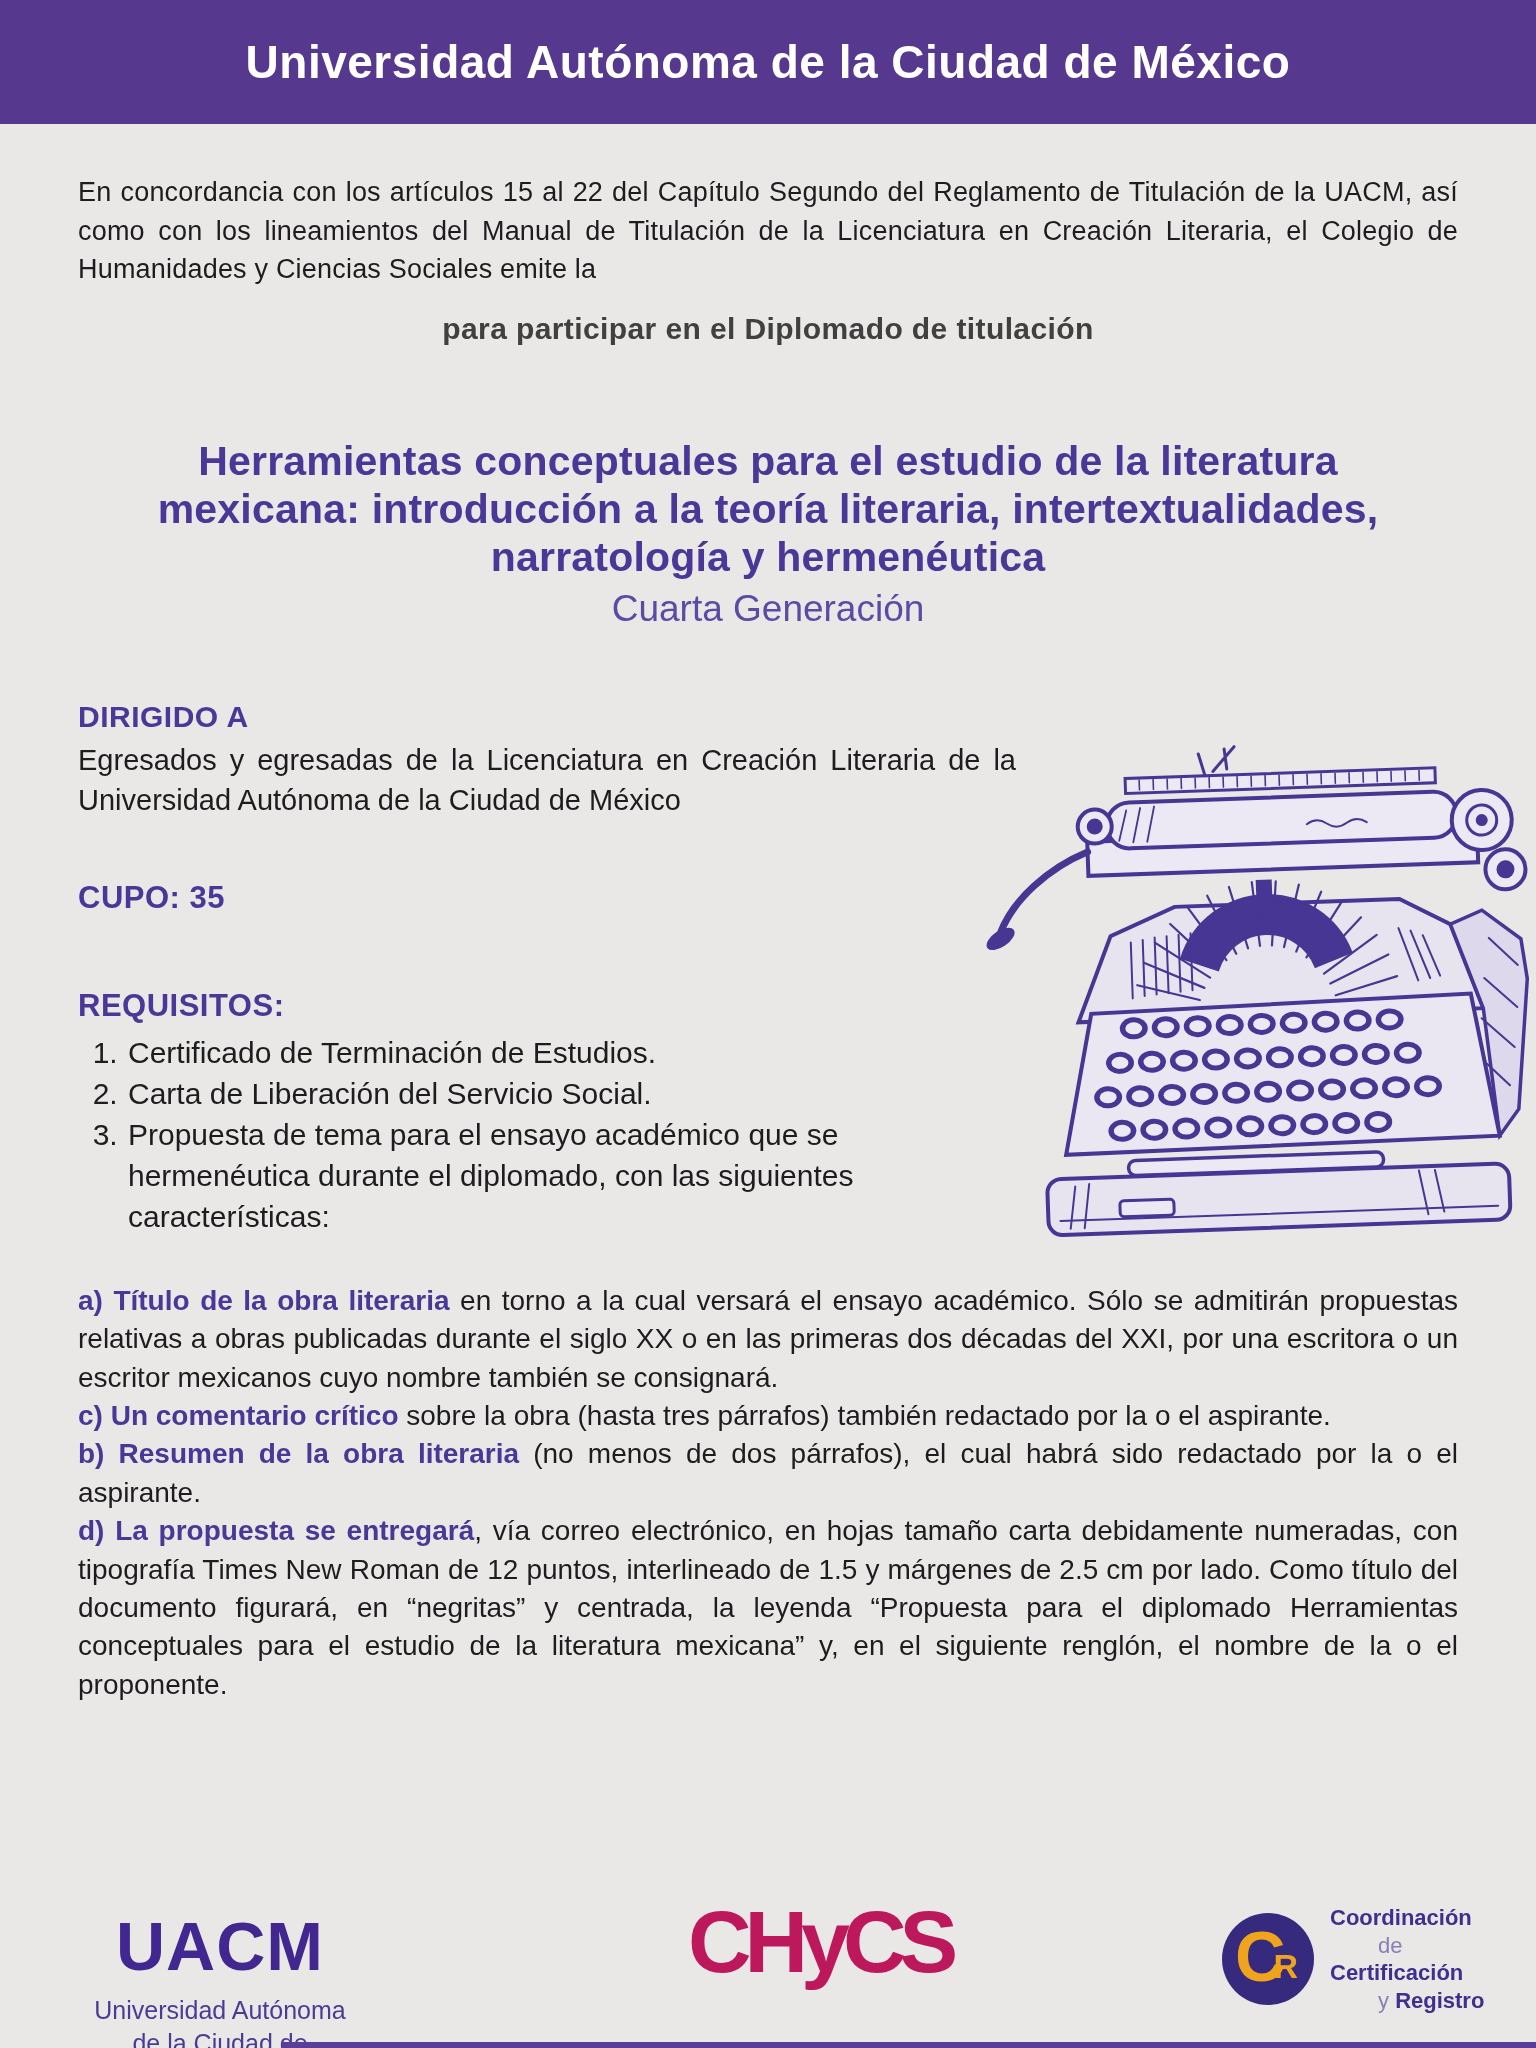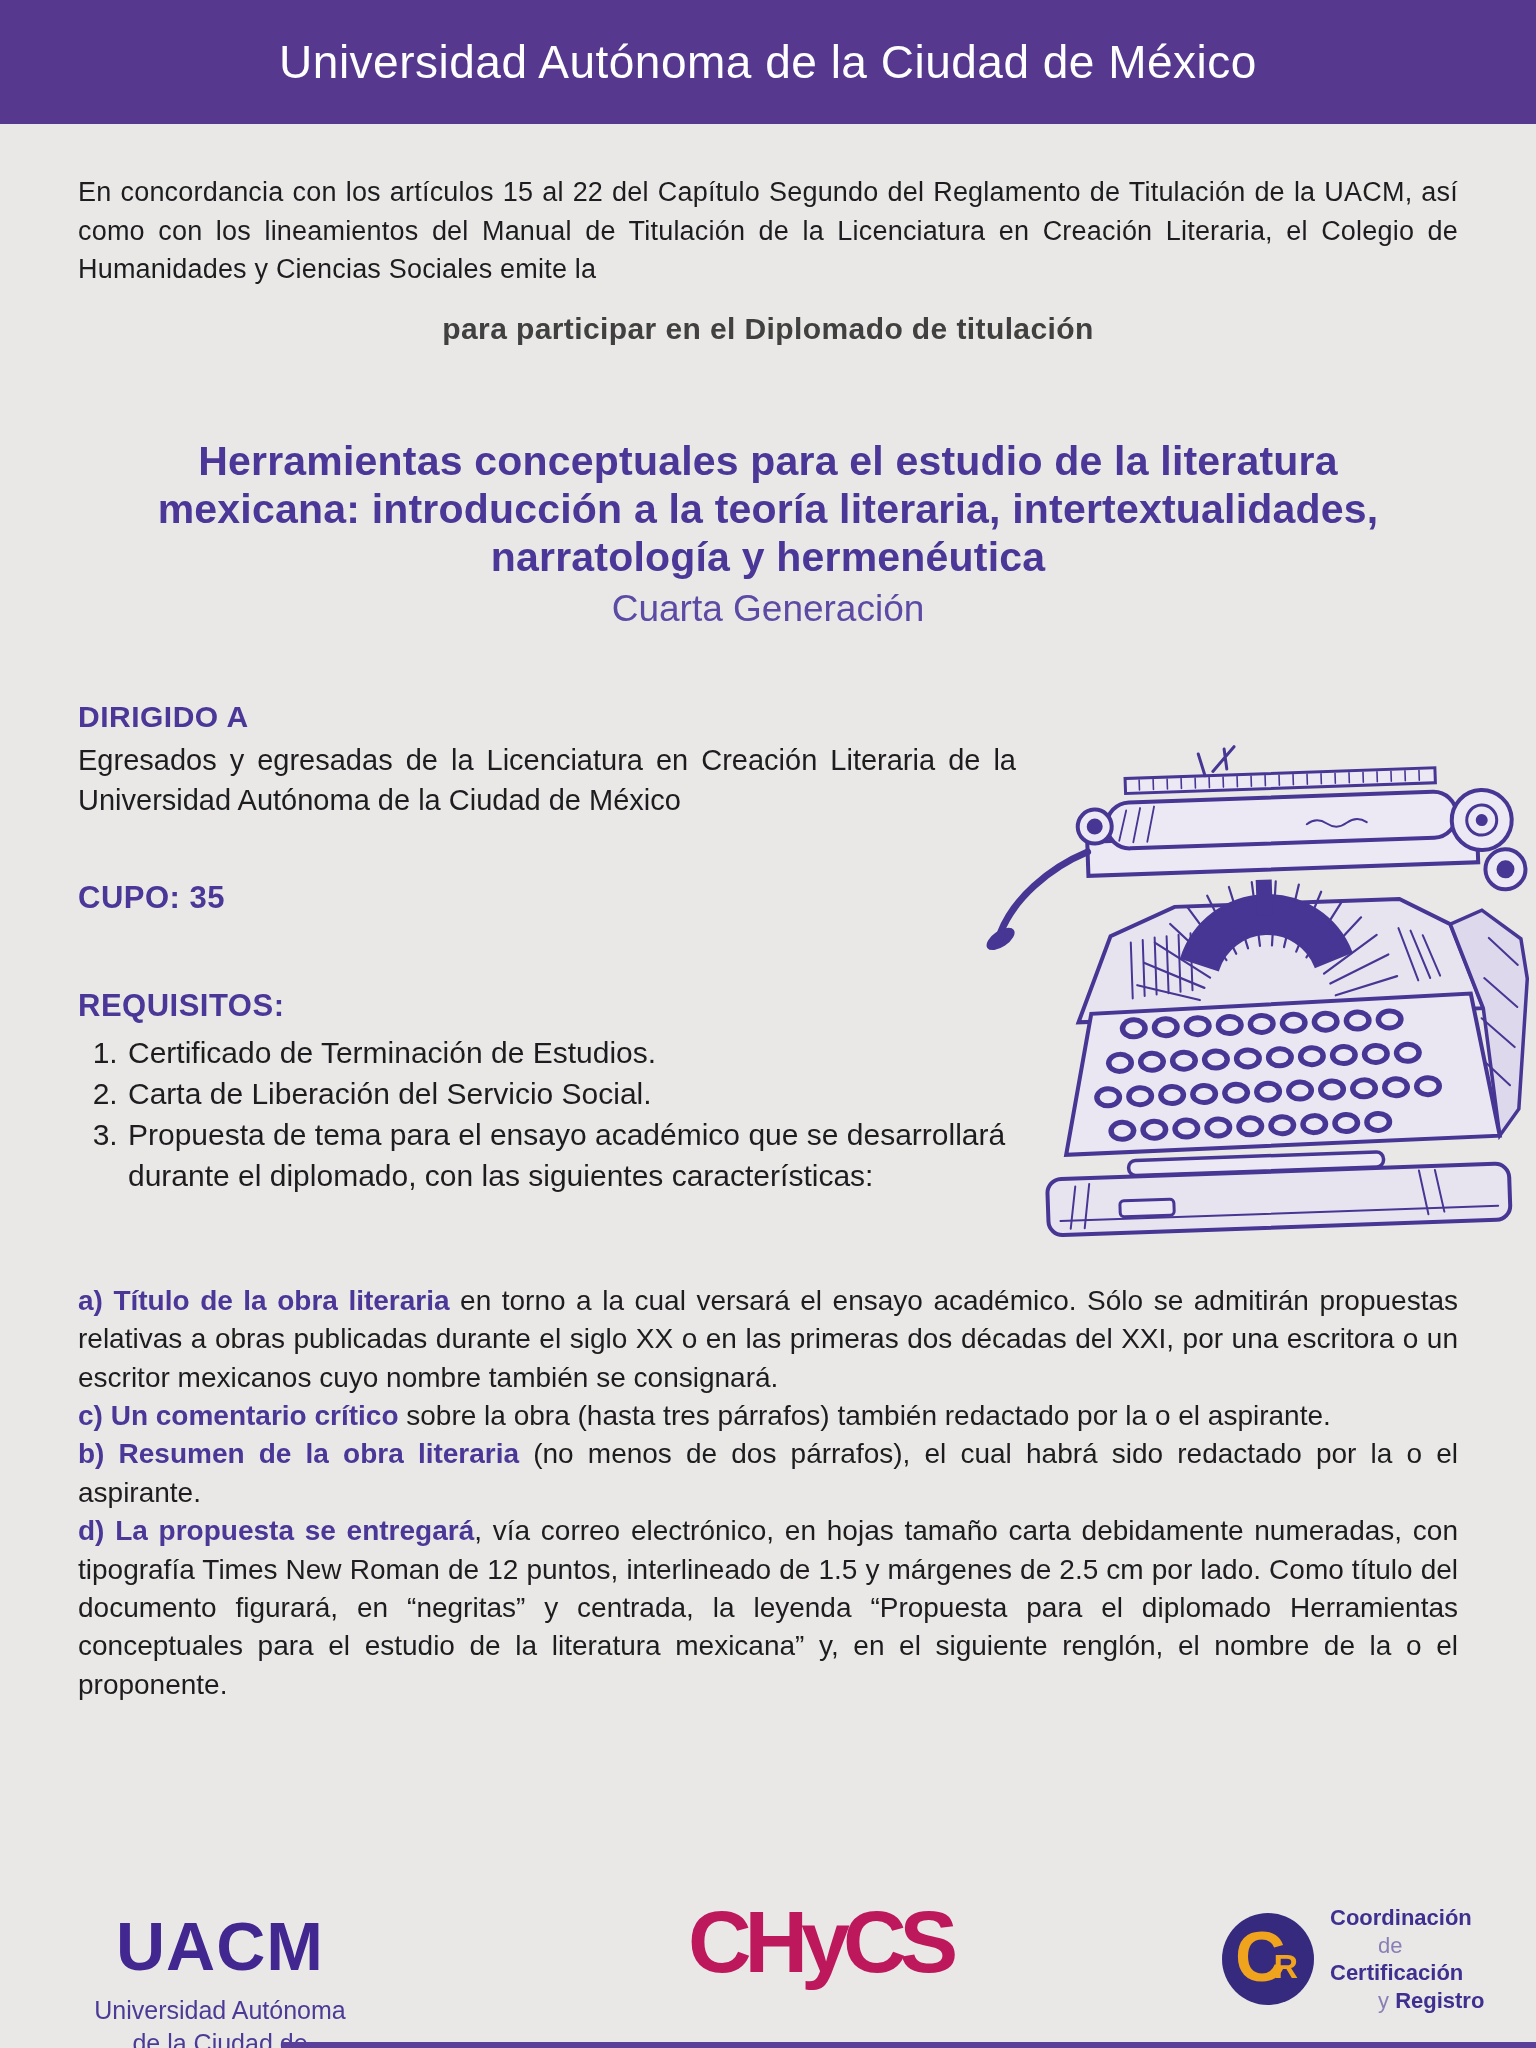--- a/index.html
+++ b/index.html
@@ -9,21 +9,21 @@
     font-family:"Liberation Sans",sans-serif;
     color:#1d1d1f;
   }
   .abs{position:absolute;}
   
   .header{
     position:absolute;top:0;left:0;width:1536px;height:124px;
     background:#56398f;display:flex;align-items:center;justify-content:center;
   }
   .header h1{
-    margin:0;color:#ffffff;font-size:46px;font-weight:normal;letter-spacing:.5px;text-align:right;
+    margin:0;color:#ffffff;font-size:46px;font-weight:bold;letter-spacing:.5px;text-align:right;
   }
   
   .intro{
     top:146px;left:78px;width:1380px;
     font-size:27px;line-height:1.43;text-align:justify;letter-spacing:.2px;
   }
   
   .convocatoria{top:308px;left:0;width:1536px;text-align:center;}
   .convocatoria .big{
     font-size:45px;font-weight:bold;letter-spacing:12px;color:#161616;
@@ -102,21 +102,21 @@
   <div class="bd">Egresados y egresadas de la Licenciatura en Creación Literaria de la Universidad Autónoma de la Ciudad de México</div>
 </div>
 
 <div class="abs cupo h-purple">CUPO: 35</div>
 
 <div class="abs requisitos">
   <div class="hd h-purple">REQUISITOS:</div>
   <ol>
     <li>Certificado de Terminación de Estudios.</li>
     <li>Carta de Liberación del Servicio Social.</li>
-    <li>Propuesta de tema para el ensayo académico que se desarrollará durante el diplomado, con las siguientes características:</li>
+    <li>Propuesta de tema para el ensayo académico que se hermenéutica durante el diplomado, con las siguientes características:</li>
   </ol>
 </div>
 
 <div class="abs typewriter">
   <svg width="552" height="578" viewBox="0 0 552 578">
     <defs>
       <g id="twkey">
         <ellipse rx="14" ry="11" fill="#473693"></ellipse>
         <ellipse rx="8.5" ry="6" fill="#ece9f4"></ellipse>
       </g>

